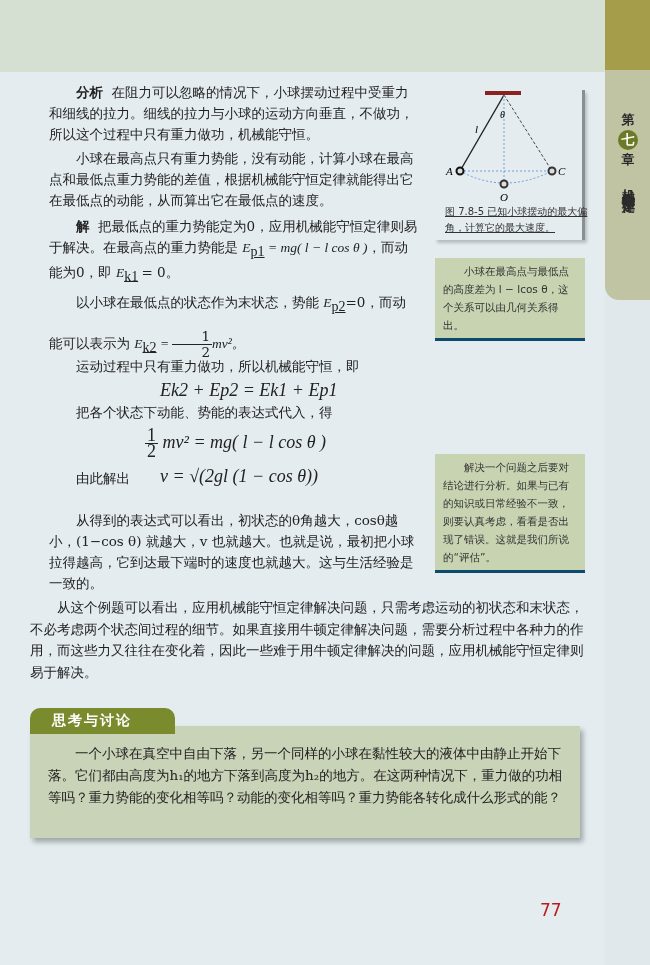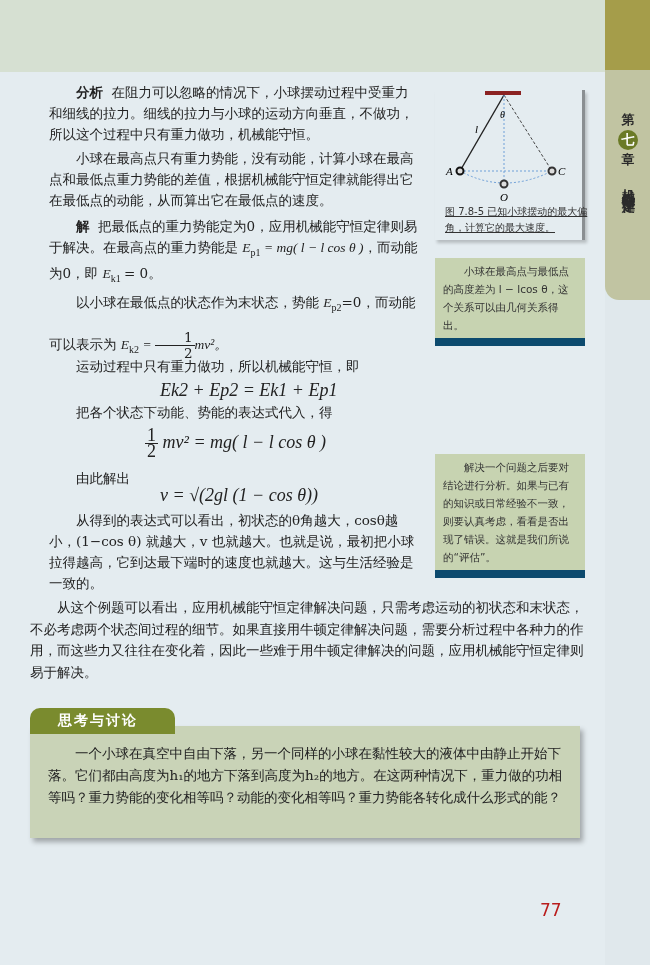--- a/index.html
+++ b/index.html
@@ -12,32 +12,32 @@
   .side-bottom { position:absolute; left:605px; top:300px; width:45px; height:665px; background:#e0e8ec; }
   .ch-label { position:absolute; left:614px; top:112px; width:28px; text-align:center; font-family:"DejaVu Sans",sans-serif; font-size:13px; font-weight:bold; color:#2b2b2b; line-height:16px; }
   .ch-num { display:inline-block; width:20px; height:20px; border-radius:50%; background:#6b7a26; color:#fff; font-size:13px; line-height:20px; margin:2px 0; }
   .ch-title { writing-mode:vertical-rl; margin:10px auto 0; letter-spacing:2px; }
 
   .txt { position:absolute; font-size:13.5px; line-height:21px; }
   .body { left:49px; width:370px; }
   .indent { text-indent:2em; }
   .bold { font-weight:bold; font-family:"DejaVu Sans",sans-serif; }
   .math { font-style:italic; font-family:"Liberation Serif",serif; }
-  sub { font-size:10px; font-style:normal; }
+  sub { font-size:14px; font-style:normal;text-decoration:underline; }
   .eq { position:absolute; font-family:"Liberation Serif",serif; font-size:18px; font-style:italic; }
   .frac { display:inline-block; vertical-align:middle; text-align:center; font-style:normal; line-height:15px; }
   .frac span { display:block; }
   .frac .num { border-bottom:1px solid #222; padding:0 2px; }
 
   .fig { position:absolute; left:435px; top:90px; width:150px; height:150px; border-right:3px solid #8a8f92; box-shadow:2px 3px 3px rgba(0,0,0,0.2); }
   .fig-caption { position:absolute; left:445px; top:204px; width:145px; font-family:"DejaVu Sans",sans-serif; font-size:10px; line-height:16px; color:#333;text-decoration:underline; }
-  .note { position:absolute; background:#c7d3b1; border-bottom:8px solid #0c4a6e; font-family:"DejaVu Sans",sans-serif; font-size:10.5px; line-height:18px; color:#333; padding:4px 8px; }
+  .note { position:absolute; background:#c7d3b1; border-bottom:3px solid #0c4a6e; font-family:"DejaVu Sans",sans-serif; font-size:10.5px; line-height:18px; color:#333; padding:4px 8px; }
 
   .discuss { position:absolute; left:30px; top:726px; width:550px; height:112px; background:#c9d3b7; box-shadow:3px 4px 5px rgba(0,0,0,0.3); }
-  .discuss-tab { position:absolute; left:30px; top:708px; width:145px; height:26px; background:#7a8b2e; border-top-left-radius:10px; border-top-right-radius:10px; color:#fff; font-family:"DejaVu Sans",sans-serif; font-weight:bold; font-size:14px; line-height:24px; padding-left:28px; letter-spacing:2px; }
+  .discuss-tab { position:absolute; left:30px; top:708px; width:145px; height:26px; background:#7a8b2e; border-top-left-radius:10px; border-top-right-radius:10px; color:#fff; font-family:"DejaVu Sans",sans-serif; font-weight:bold; font-size:14px; line-height:24px; padding-left:22px; letter-spacing:2px; }
   .discuss-text { position:absolute; left:48px; top:742px; width:520px; font-size:13.5px; line-height:22px; text-indent:2em; }
   .page-num { position:absolute; left:540px; top:900px; font-family:"DejaVu Sans",sans-serif; font-size:17px; color:#b91c1c; }
 </style>
 </head>
 <body>
 
 <div class="top-band"></div>
 <div class="page"></div>
 <div class="side-top"></div>
 <div class="side-tab"></div>
@@ -66,21 +66,21 @@
   <span class="math">E<sub>k2</sub> = </span><span class="frac"><span class="num">1</span><span>2</span></span><span class="math">mv²。</span>
 </div>
 <div class="txt body indent" style="top:356px;">运动过程中只有重力做功，所以机械能守恒，即</div>
 <div class="eq" style="left:160px; top:380px;">Ek2 + Ep2 = Ek1 + Ep1</div>
 <div class="txt body indent" style="top:402px;">把各个状态下动能、势能的表达式代入，得</div>
 <div class="eq" style="left:145px; top:428px;">
   <span class="frac"><span class="num">1</span><span>2</span></span>
   <span>mv² = mg( l − l cos θ )</span>
 </div>
 <div class="txt body indent" style="top:468px;">由此解出</div>
-<div class="eq" style="left:160px; top:485px;">v = √(2gl (1 − cos θ))</div>
+<div class="eq" style="left:160px; top:466px;">v = √(2gl (1 − cos θ))</div>
 <div class="txt body indent" style="top:510px;">从得到的表达式可以看出，初状态的θ角越大，cosθ越小，(1−cos θ) 就越大，v 也就越大。也就是说，最初把小球拉得越高，它到达最下端时的速度也就越大。这与生活经验是一致的。</div>
 
 <div class="fig"></div>
 <svg style="position:absolute;left:440px;top:85px;" width="150" height="120">
   <rect x="45" y="6" width="36" height="4" fill="#8b2222"></rect>
   <line x1="64" y1="10" x2="20" y2="86" stroke="#222" stroke-width="1.4"></line>
   <line x1="64" y1="10" x2="112" y2="86" stroke="#444" stroke-width="1" stroke-dasharray="3,2"></line>
   <line x1="64" y1="10" x2="64" y2="98" stroke="#6fa0d8" stroke-width="1" stroke-dasharray="2,2"></line>
   <line x1="20" y1="86" x2="112" y2="86" stroke="#6fa0d8" stroke-width="1" stroke-dasharray="2,2"></line>
   <path d="M20 86 Q64 110 112 86" fill="none" stroke="#6fa0d8" stroke-width="1" stroke-dasharray="2,2"></path>

